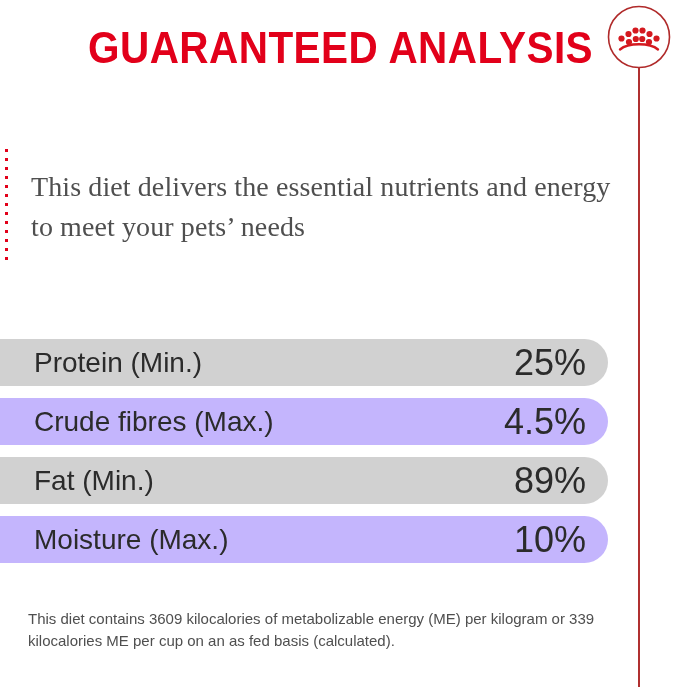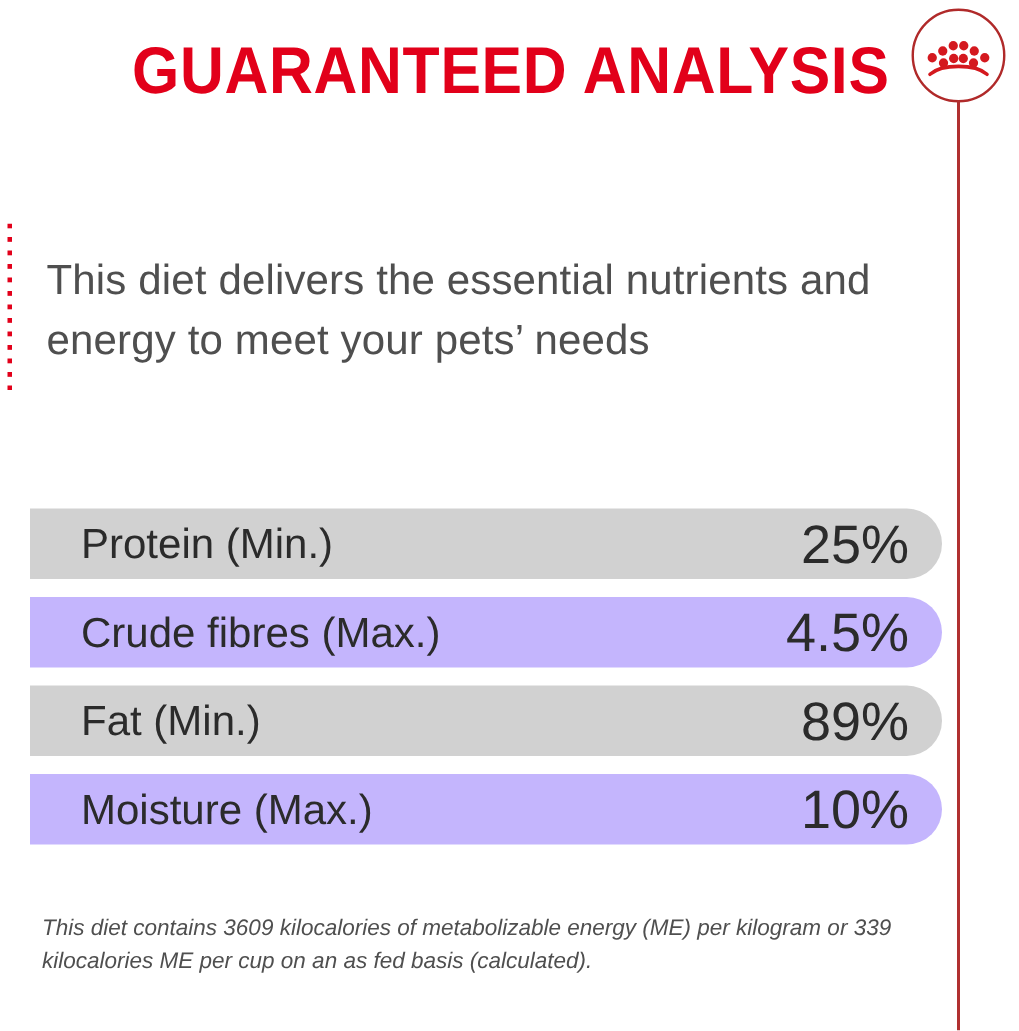--- a/index.html
+++ b/index.html
@@ -62,34 +62,33 @@
     background-size: 3px 9px;
     background-repeat: repeat-y;
   }
 
   
   #intro-text {
     position: absolute;
     left: 31px;
     top: 167px;
     width: 580px;
-    font-family: Liberation Sans, sans-serif;
+    font-family: Liberation Serif, serif;
     font-size: 28px;
     line-height: 40px;
     color: #4f4f4f;
     letter-spacing: 0.1px;
   }
 
   
   #nutrient-table {
     position: absolute;
     left: 0px;
     top: 339px;
     width: 608px;
-    padding-left: 20px;
   }
   .nutrient-row {
     position: relative;
     height: 47px;
     margin-bottom: 12px;
     border-radius: 0 24px 24px 0;
     display: flex;
     align-items: center;
     box-sizing: border-box;
     padding-left: 34px;
@@ -118,21 +117,20 @@
   
   #footnote {
     position: absolute;
     left: 28px;
     top: 608px;
     width: 580px;
     font-family: "Liberation Sans Narrow", "Liberation Sans", sans-serif;
     font-size: 15px;
     line-height: 22px;
     color: #4f4f4f;
-    font-style: italic;
   }
 </style>
 </head>
 <body>
 
 <div id="page-title">GUARANTEED ANALYSIS</div>
 
 <div id="brand-badge">
   <svg width="64" height="64" viewBox="0 0 64 64" aria-hidden="true">
     <circle cx="32" cy="32" r="30.5" fill="none" stroke="#b02a2a" stroke-width="1.6"></circle>

